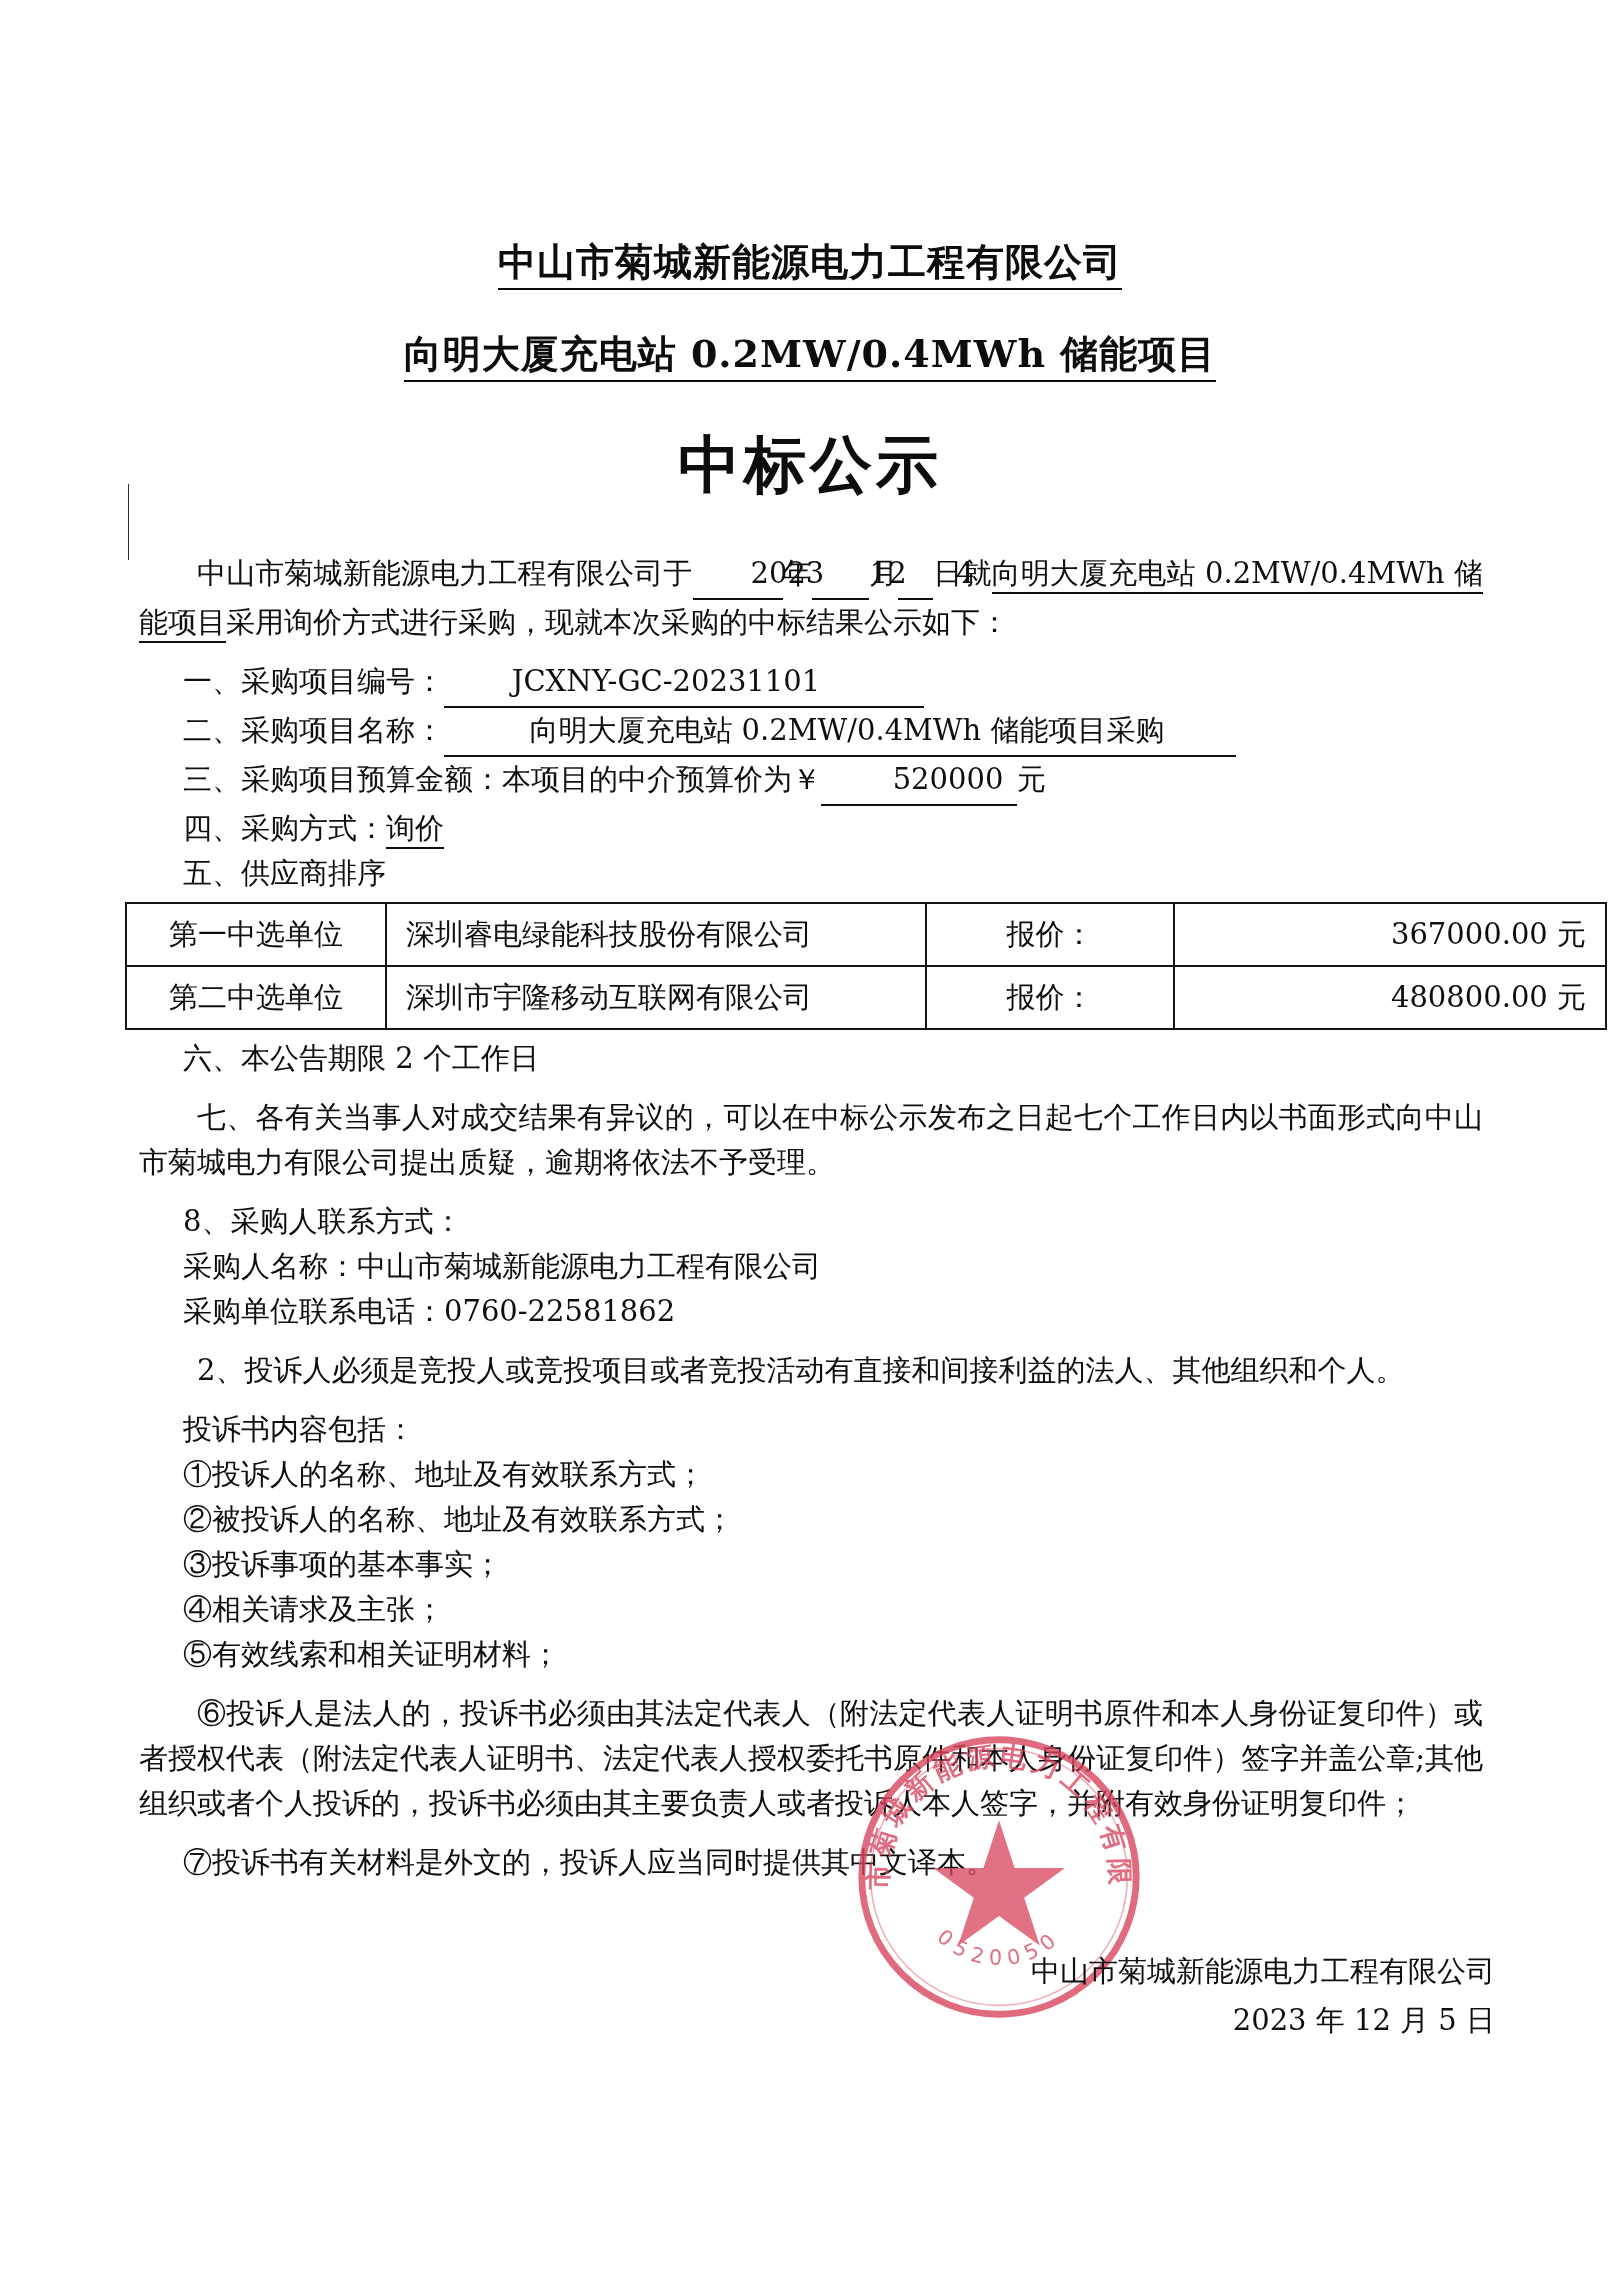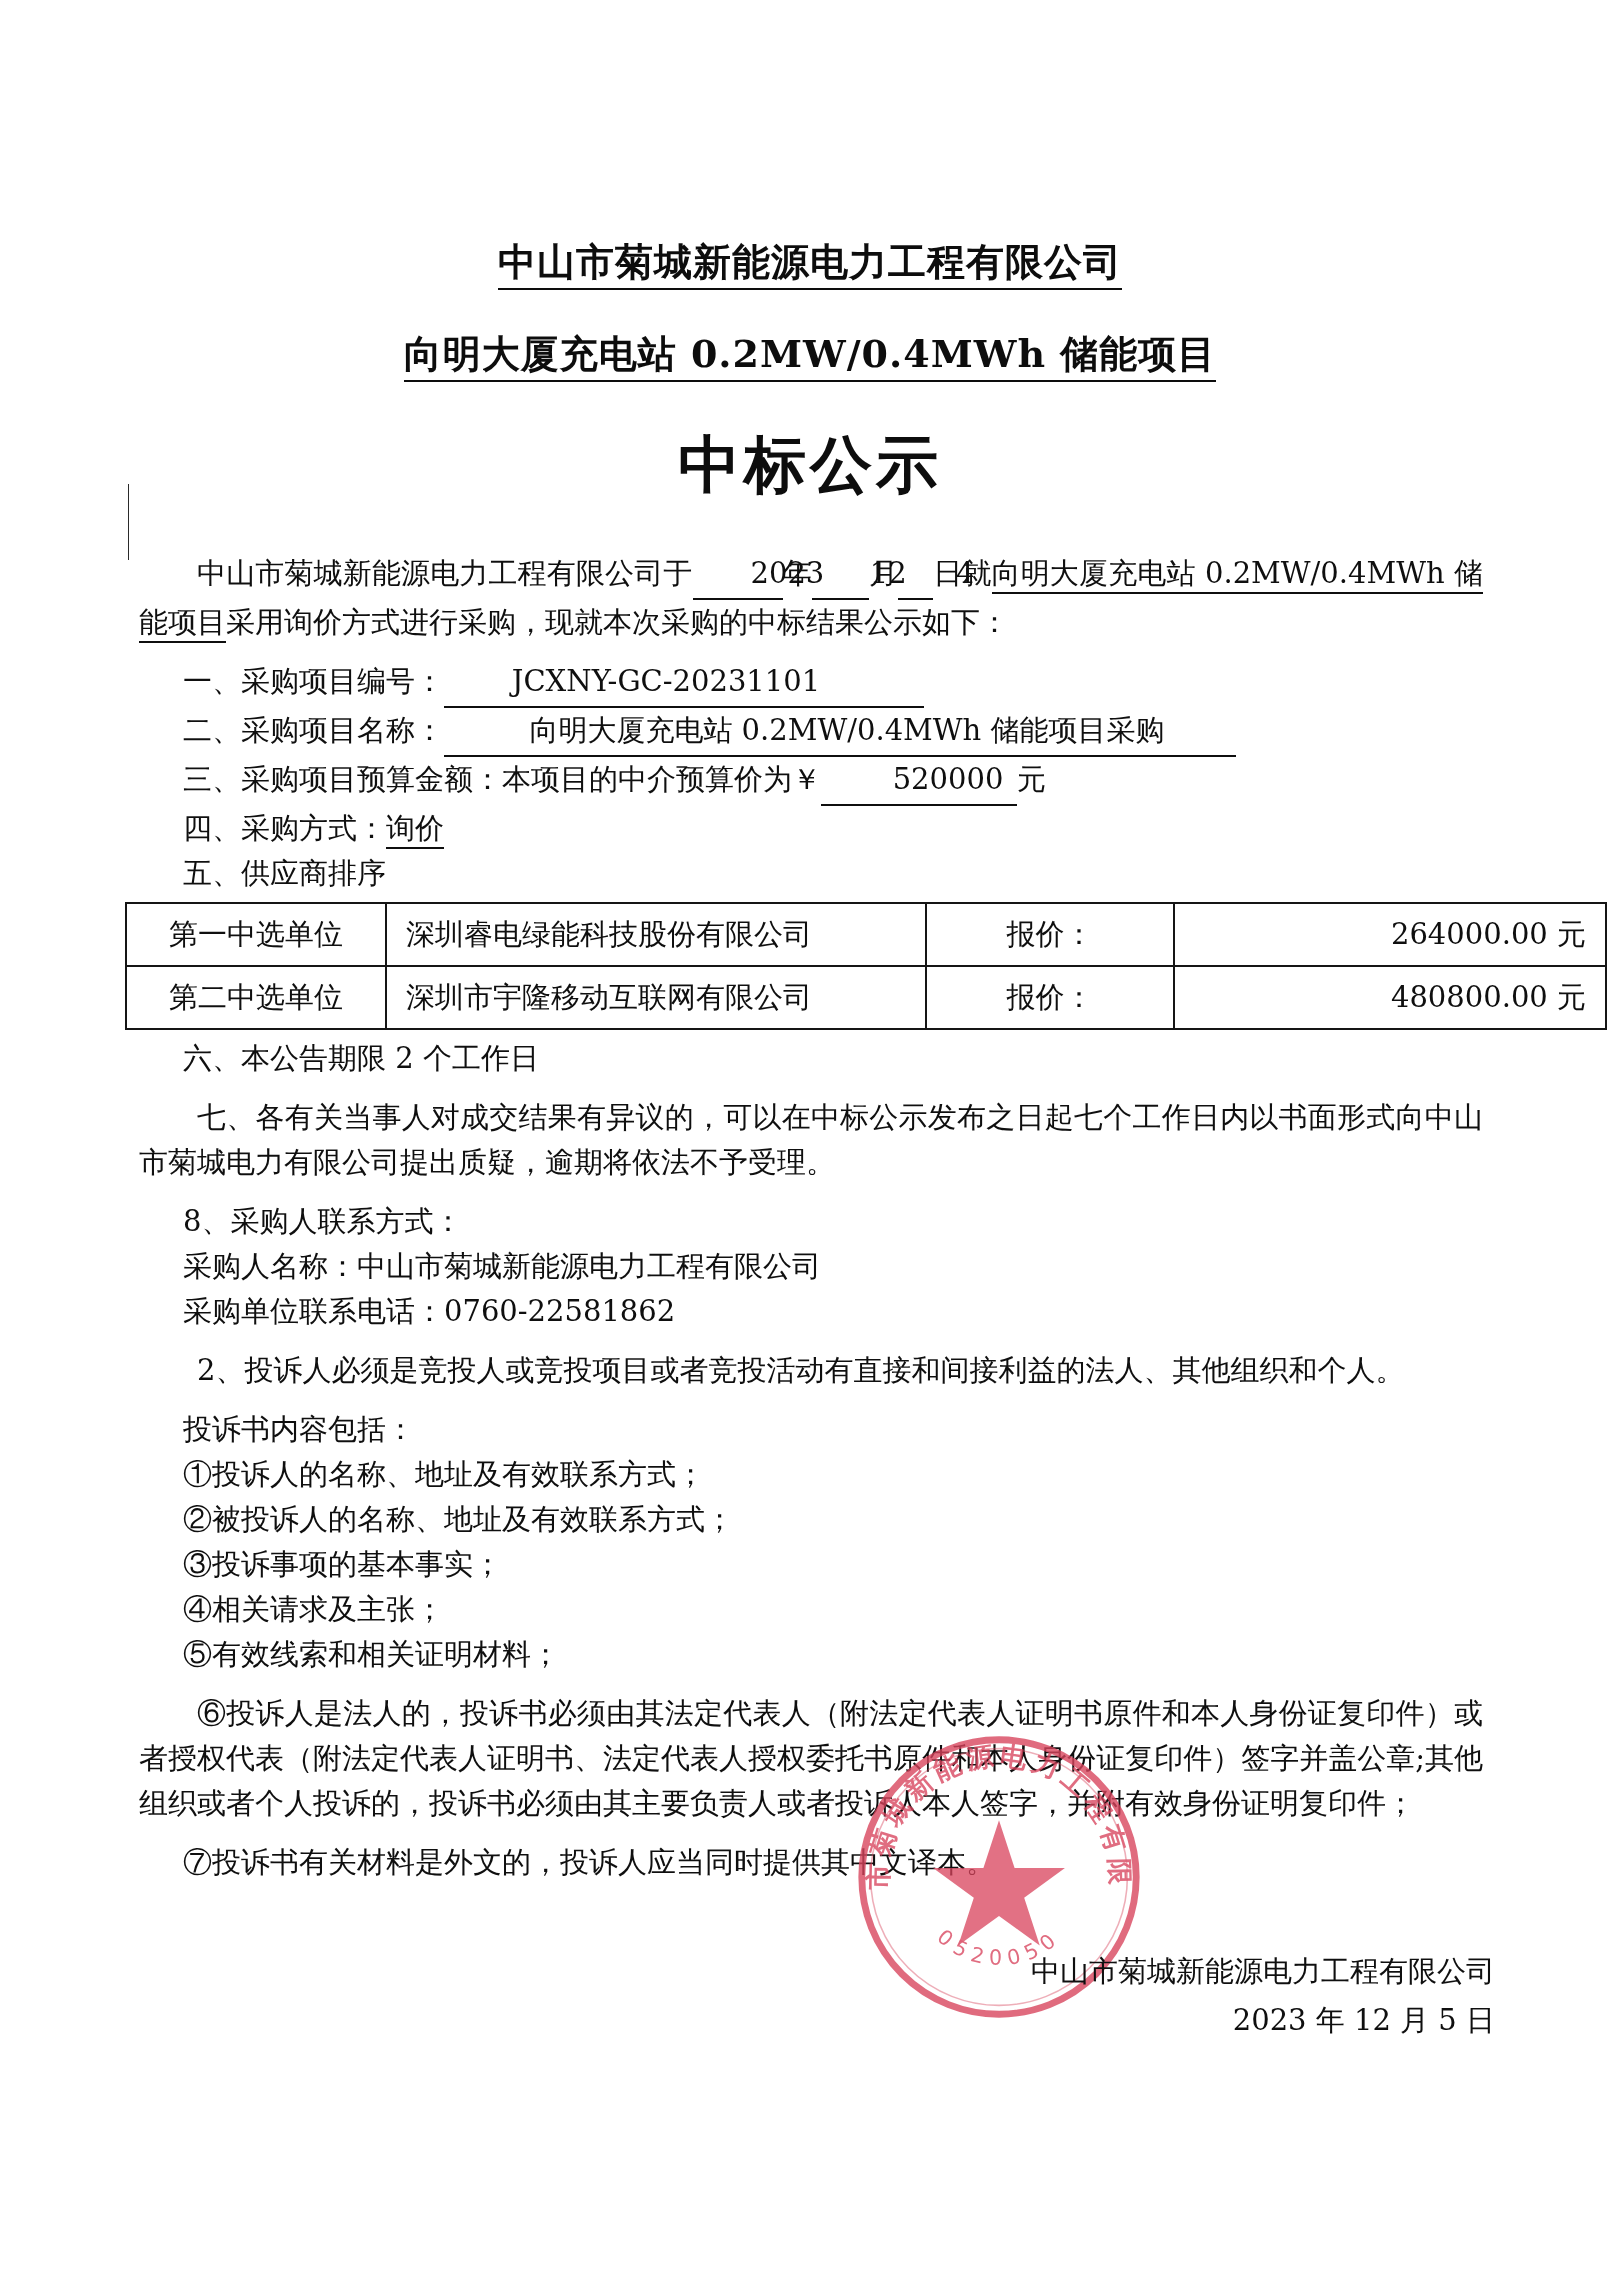--- a/index.html
+++ b/index.html
@@ -159,21 +159,21 @@
     <p class="para indent2 listline"><span>四、采购方式：</span><span class="u-wide">询价</span></p>
 
     <p class="para indent2 listline">五、供应商排序</p>
 
     <table class="rank-table">
       <tbody>
         <tr>
           <td class="c-rank">第一中选单位</td>
           <td class="c-name">深圳睿电绿能科技股份有限公司</td>
           <td class="c-lab">报价：</td>
-          <td class="c-val">264000.00 元</td>
+          <td class="c-val">367000.00 元</td>
         </tr>
         <tr>
           <td class="c-rank">第二中选单位</td>
           <td class="c-name">深圳市宇隆移动互联网有限公司</td>
           <td class="c-lab">报价：</td>
           <td class="c-val">480800.00 元</td>
         </tr>
       </tbody>
     </table>
 

